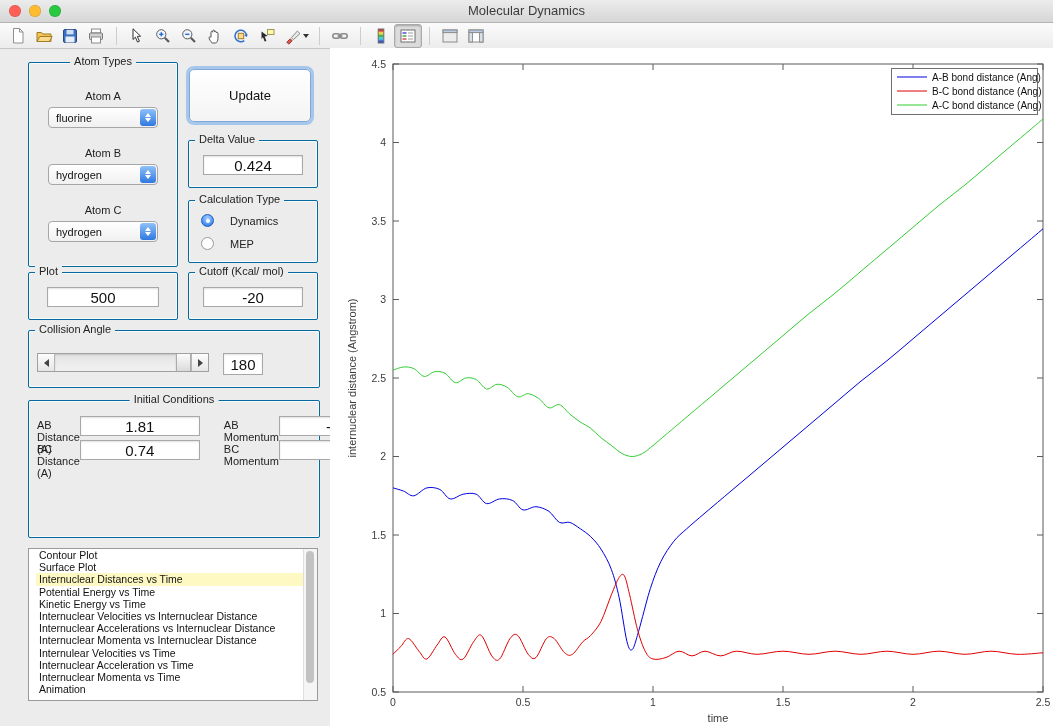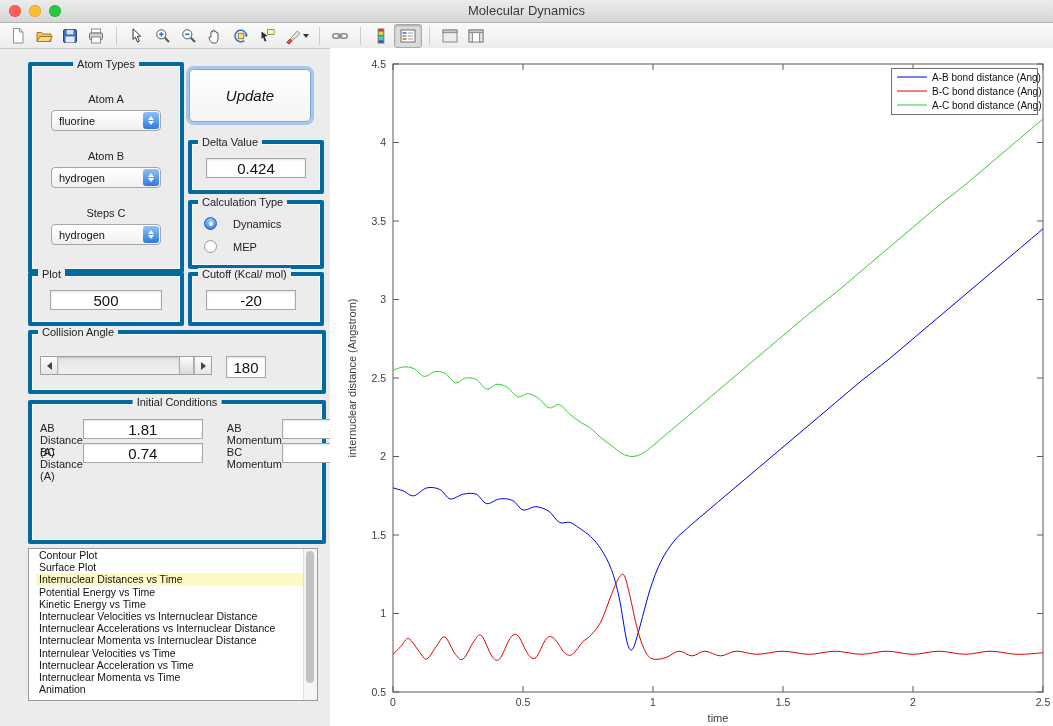--- a/index.html
+++ b/index.html
@@ -20,41 +20,41 @@
     display:flex;align-items:center;padding-left:5px;}
   .tb-btn{width:26px;height:22px;display:flex;align-items:center;justify-content:center;border-radius:3px;}
   .tb-btn.active{background:#dcdcdc;box-shadow:inset 0 1px 2px rgba(0,0,0,.25);border:1px solid #aaa;}
   .tb-btn .caret{width:0;height:0;border-left:3px solid transparent;border-right:3px solid transparent;
     border-top:4px solid #333;margin-left:1px;}
   .tb-sep{width:1px;height:18px;background:#cdcdcd;margin:0 7px;}
 
   
   #content{position:absolute;top:48px;left:0;width:1053px;height:678px;}
 
-  .panel{position:absolute;border:4px solid #0369a1;border-radius:2px;
+  .panel{position:absolute;border:1px solid #0369a1;border-radius:2px;
     box-shadow:inset 0 0 0 1px rgba(255,255,255,.75);}
   .ptitle{position:absolute;top:-8px;left:6px;background:#ececec;padding:0 4px;
     font-size:11px;color:#222;white-space:nowrap;}
   .ptitle.centered{left:50%;transform:translateX(-50%);}
 
   .plabel{position:absolute;width:100%;text-align:center;font-size:11px;color:#222;}
 
   .popup{position:absolute;left:19px;width:110px;height:21px;border:1px solid #a6a6a6;border-radius:4px;
     background:linear-gradient(#ffffff,#f0f0f0);display:flex;align-items:center;box-sizing:border-box;}
   .pval{flex:1;padding-left:7px;font-size:11px;color:#111;white-space:nowrap;overflow:hidden;}
   .stepper{width:16px;height:17px;margin-right:1px;border-radius:3px;
     background:linear-gradient(#8fc1f8,#2f78e0);display:flex;flex-direction:column;
     align-items:center;justify-content:center;gap:1px;}
   .stepper .up{width:0;height:0;border-left:3px solid transparent;border-right:3px solid transparent;border-bottom:4px solid #fff;}
   .stepper .dn{width:0;height:0;border-left:3px solid transparent;border-right:3px solid transparent;border-top:4px solid #fff;}
 
   .update-btn{position:absolute;left:189px;top:21px;width:122px;height:53px;
     background:linear-gradient(#ffffff,#f4f4f4);border:1px solid #7fa8d9;border-radius:5px;
-    box-shadow:0 0 0 3px rgba(110,170,235,.55);font-size:15px;color:#111;
-    font-family:"Liberation Sans",sans-serif;font-style:italic;}
+    box-shadow:0 0 0 3px rgba(110,170,235,.55);font-size:13px;color:#111;
+    font-family:"Liberation Sans",sans-serif;}
 
   input.tfield{position:absolute;background:#fff;border:1px solid #a8a8a8;box-sizing:border-box;
     box-shadow:inset 0 1px 2px rgba(0,0,0,.12);font-size:15px;text-align:center;color:#111;
     font-family:"Liberation Sans",sans-serif;padding:0;}
 
   .radio-row{position:absolute;left:12px;display:flex;align-items:center;gap:16px;}
   .radio{width:13px;height:13px;border-radius:50%;box-sizing:border-box;}
   .radio.off{background:#fff;border:1px solid #9a9a9a;}
   .radio.on{background:radial-gradient(circle at 50% 30%,#a8d0ff,#1a6fe8);border:1px solid #1d5fc0;
     display:flex;align-items:center;justify-content:center;}
@@ -92,21 +92,21 @@
   
   #p-atoms{left:28px;top:14px;width:148px;height:203px;}
   #p-delta{left:188px;top:92px;width:128px;height:46px;}
   #p-calc{left:188px;top:152px;width:128px;height:61px;}
   #p-steps{left:28px;top:224px;width:148px;height:46px;}
   #p-cutoff{left:188px;top:224px;width:128px;height:46px;}
   #p-collision{left:28px;top:282px;width:290px;height:56px;}
   #p-initial{left:28px;top:352px;width:290px;height:136px;}
   #delta-input{left:14px;top:14px;width:100px;height:20px;}
   #steps-input{left:18px;top:14px;width:112px;height:20px;}
-  #cutoff-input{left:14px;top:14px;width:90px;height:20px;}
+  #cutoff-input{left:14px;top:14px;width:100px;height:20px;}
   #collision-input{left:194px;top:22px;width:40px;height:22px;}
 </style>
 </head>
 <body>
 
 <div class="titlebar">
   <div class="traffic">
     <span class="light red"></span>
     <span class="light yellow"></span>
     <span class="light green"></span>
@@ -247,21 +247,21 @@
         </span>
       </div>
       <div class="plabel" style="top: 84px;">Atom B</div>
       <div class="popup" style="top: 101px;">
         <span class="pval">hydrogen</span>
         <span class="stepper">
           <i class="up"></i>
           <i class="dn"></i>
         </span>
       </div>
-      <div class="plabel" style="top: 141px;">Steps C</div>
+      <div class="plabel" style="top: 141px;">Atom C</div>
       <div class="popup" style="top: 158px;">
         <span class="pval">hydrogen</span>
         <span class="stepper">
           <i class="up"></i>
           <i class="dn"></i>
         </span>
       </div>
     </div>
 
   <button class="update-btn">Update</button>

